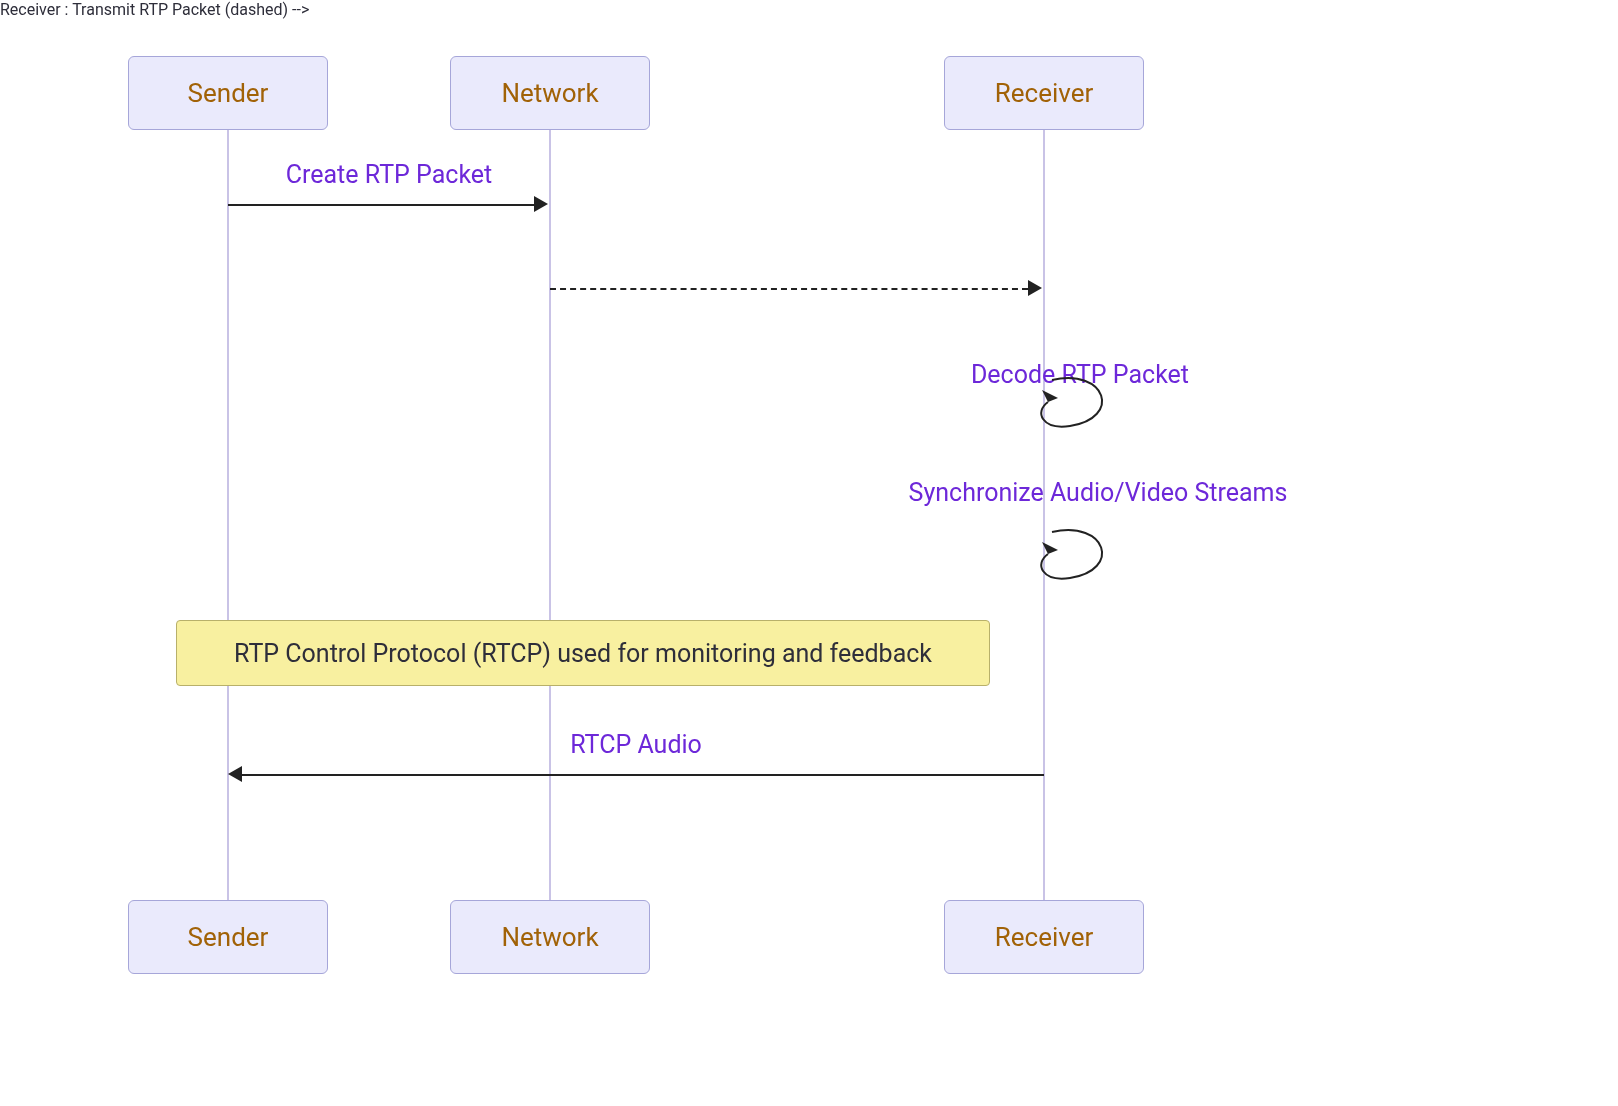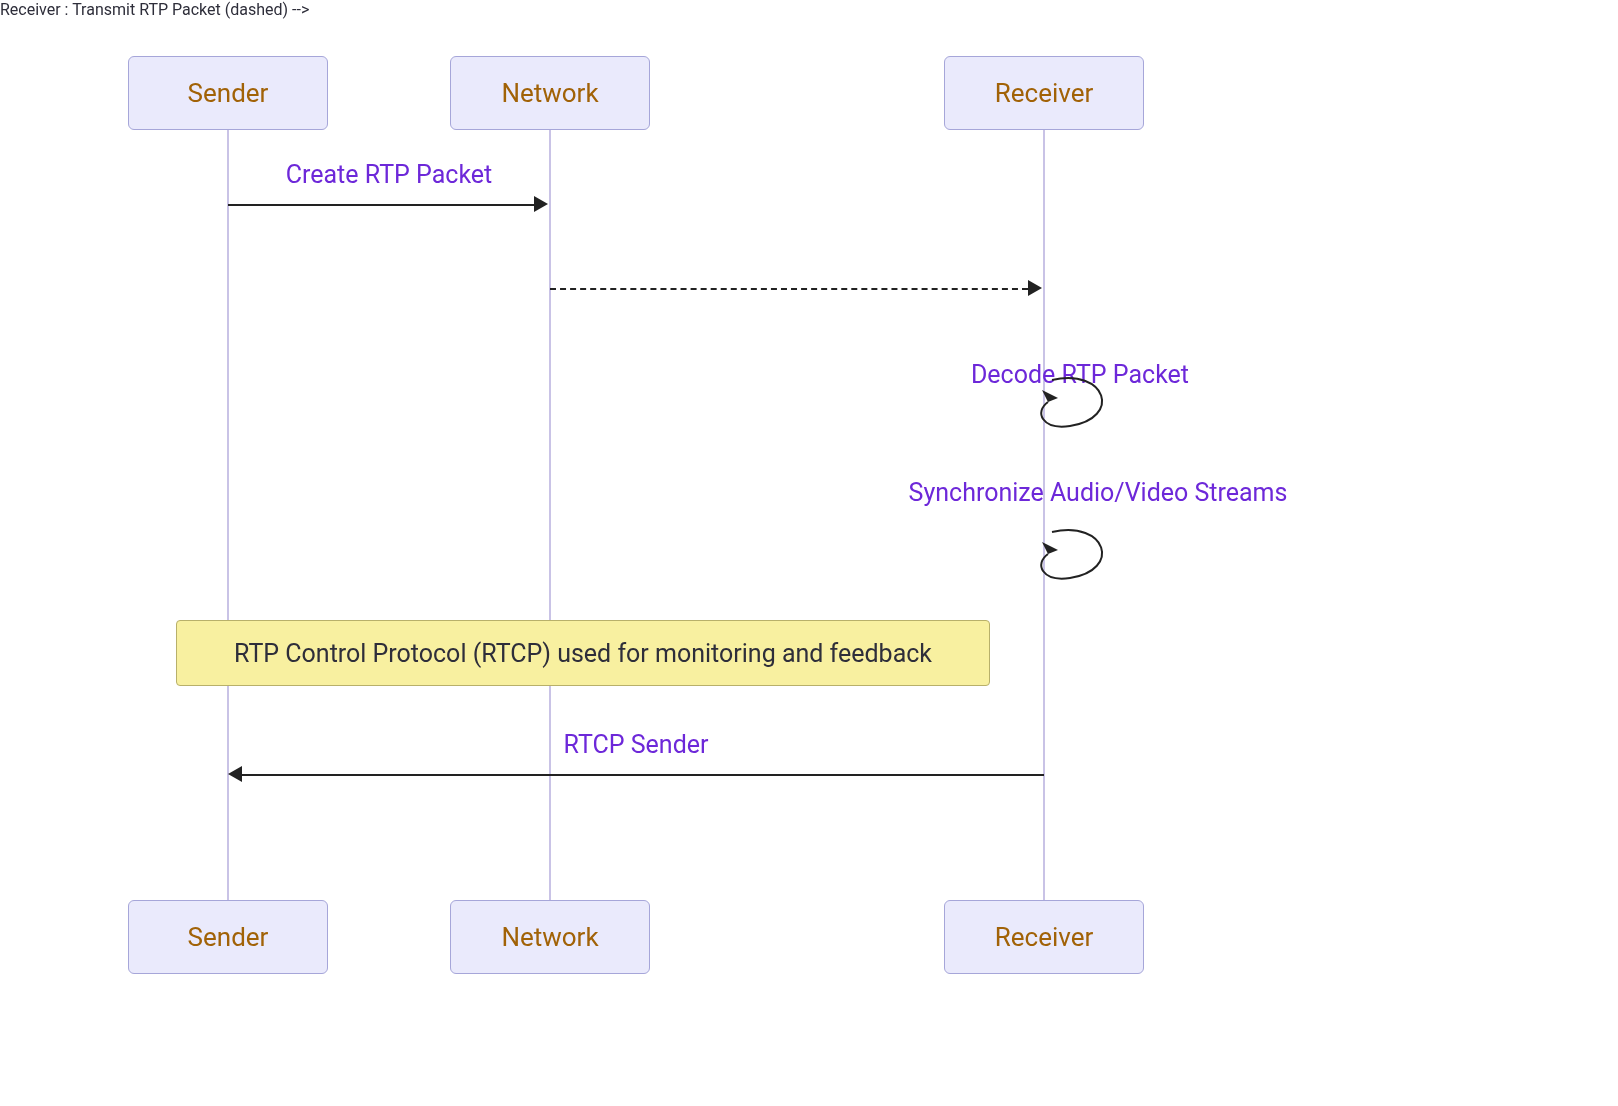--- a/index.html
+++ b/index.html
@@ -129,21 +129,21 @@
       <polygon points="36,34 30,22 46,30" fill="#222222"></polygon>
     </svg>
   </div>
 
   
   <div class="note-box" style="left:176px; top:620px; width:814px; height:66px;">
     <span>RTP Control Protocol (RTCP) used for monitoring and feedback</span>
   </div>
 
   
-  <div class="msg-label" style="left:228px; top:730px; width:816px;">RTCP Sender</div>
+  <div class="msg-label" style="left:228px; top:730px; width:816px;">RTCP Audio</div>
   <div class="arrow-solid" style="left:242px; top:774px; width:802px;"></div>
   <div class="arrowhead-left" style="left:228px; top:766px;"></div>
 
   
   <div class="actor-box" style="left:128px; top:900px;">
     <span>Sender</span>
   </div>
   <div class="actor-box" style="left:450px; top:900px;">
     <span>Network</span>
   </div>

